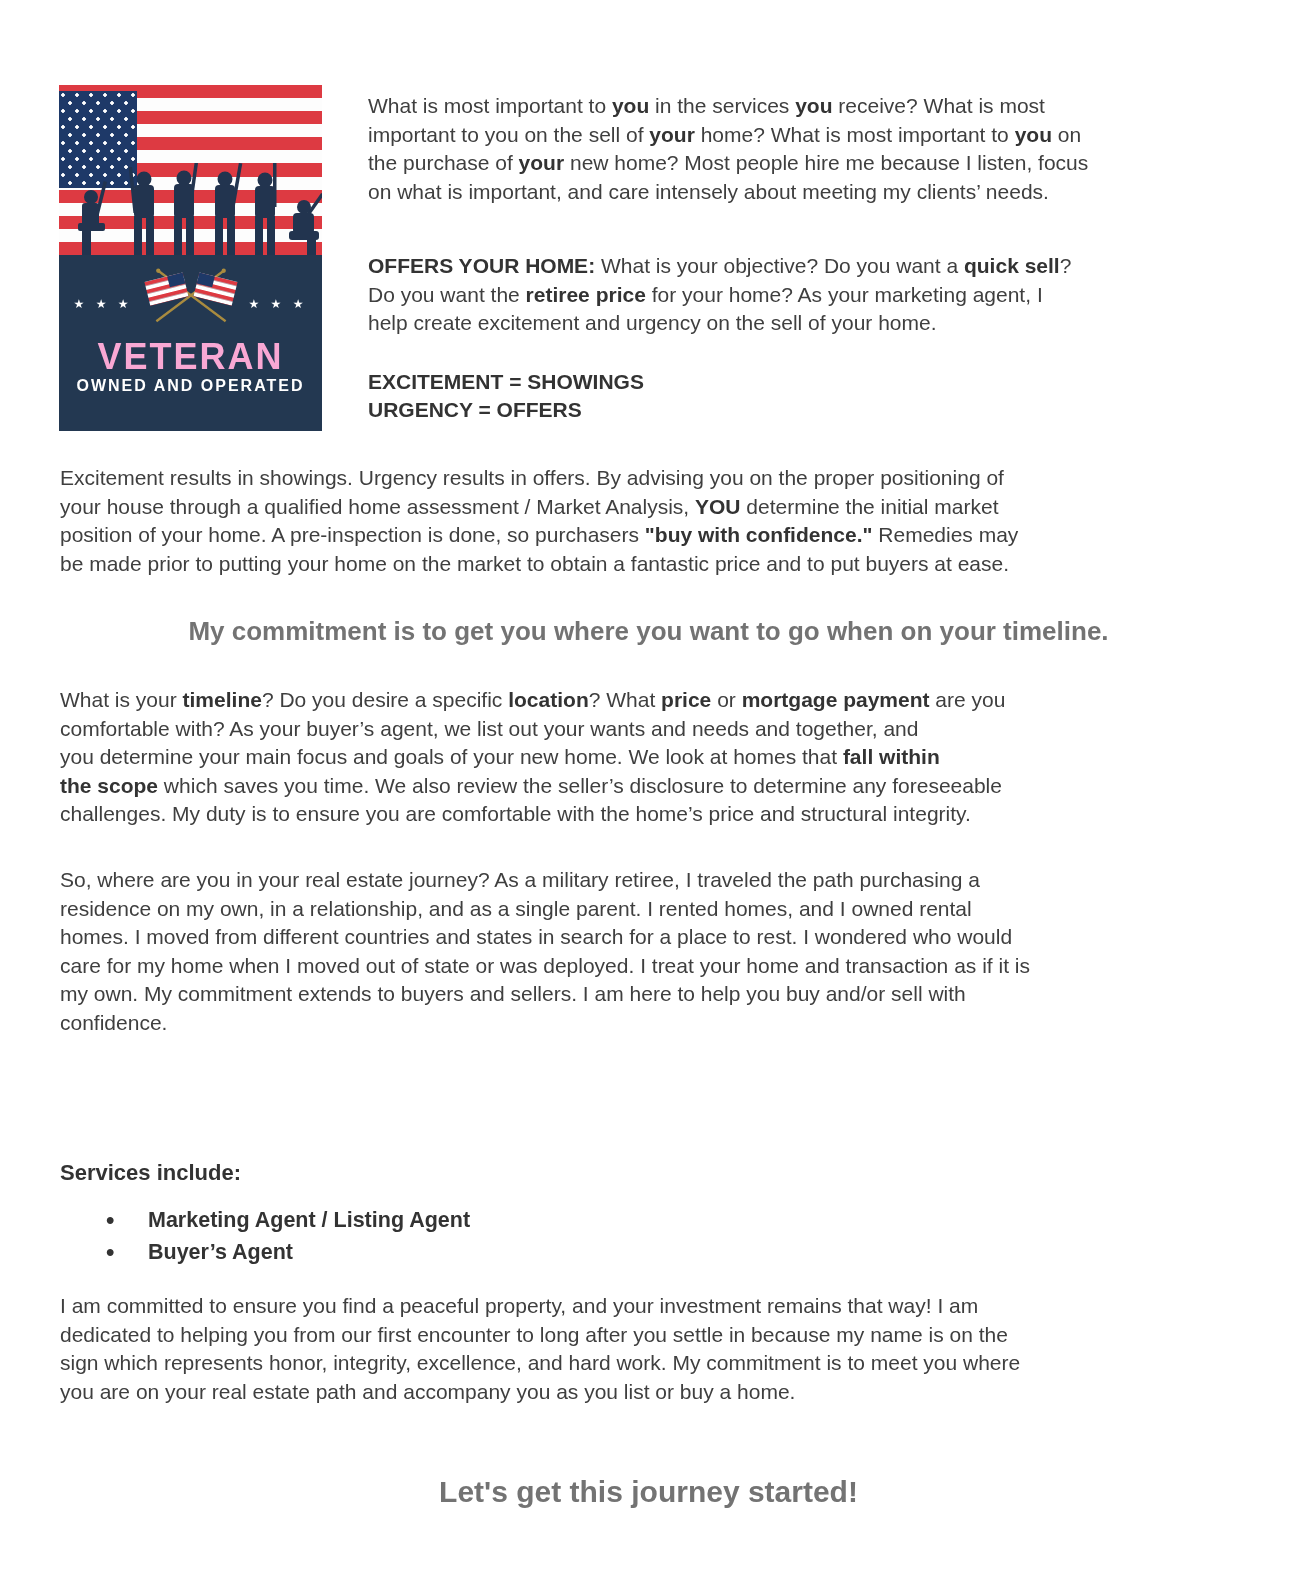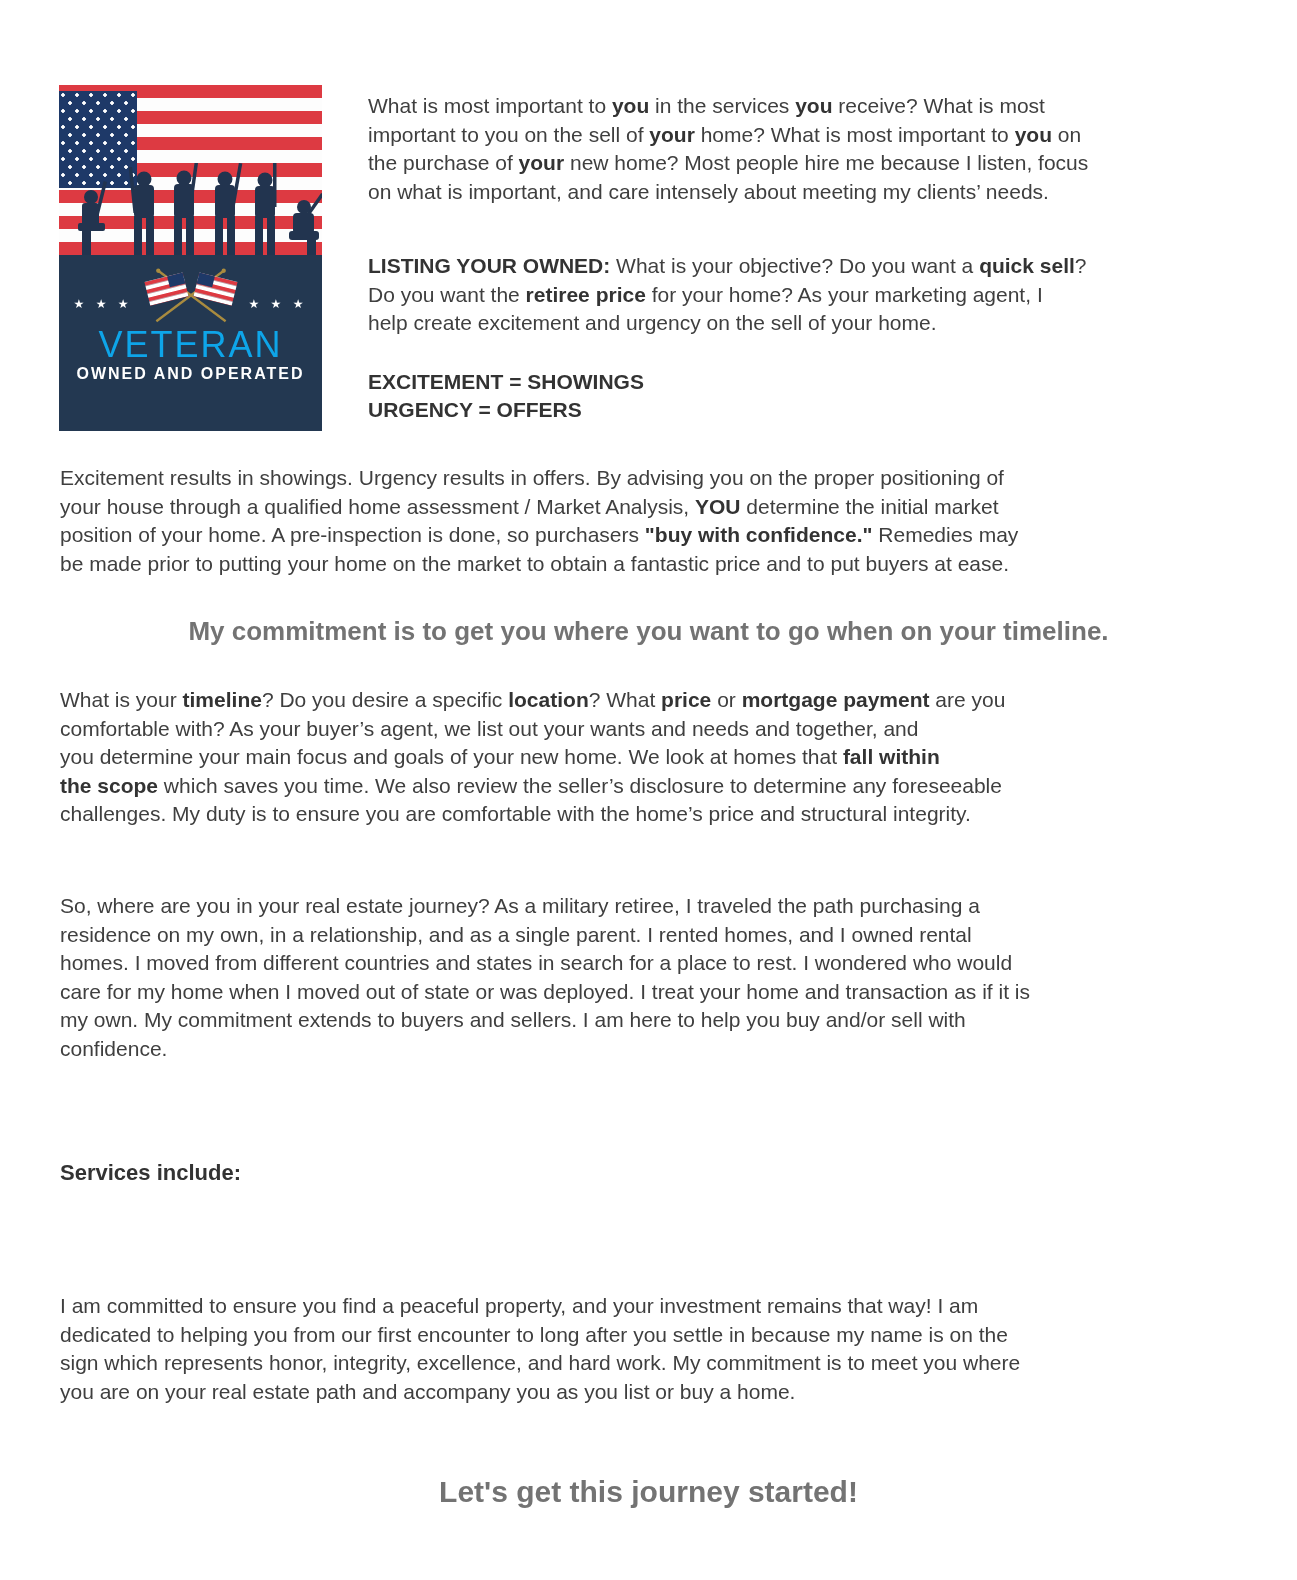--- a/index.html
+++ b/index.html
@@ -69,26 +69,26 @@
     height: 58px;
   }
   .side-stars {
     color: #ffffff;
     font-size: 12px;
     letter-spacing: 4px;
     margin-top: 16px;
     white-space: nowrap;
   }
   .veteran-title {
-    color: #0ea5e9;
+    color: #f9a8d4;
     font-size: 36px;
-    font-weight: 400;
+    font-weight: 700;
     letter-spacing: 2px;
     line-height: 40px;
-    margin-top: 0;
+    margin-top: 12px;
   }
   .veteran-subtitle {
     color: #ffffff;
     font-size: 16px;
     font-weight: 700;
     letter-spacing: 2px;
     margin-top: 0;
   }
 
   
@@ -223,21 +223,21 @@
       <div class="veteran-title">VETERAN</div>
       <div class="veteran-subtitle">OWNED AND OPERATED</div>
     </div>
   </div>
 
   <div class="intro-col">
     <p class="para">What is most important to <b>you</b> in the services <b>you</b> receive? What is most
 important to you on the sell of <b>your</b> home? What is most important to <b>you</b> on
 the purchase of <b>your</b> new home? Most people hire me because I listen, focus
 on what is important, and care intensely about meeting my clients’ needs.</p>
-    <p class="para"><b>LISTING YOUR OWNED:</b> What is your objective? Do you want a <b>quick sell</b>?
+    <p class="para"><b>OFFERS YOUR HOME:</b> What is your objective? Do you want a <b>quick sell</b>?
 Do you want the <b>retiree price</b> for your home? As your marketing agent, I
 help create excitement and urgency on the sell of your home.</p>
     <div class="eq-block">
       <div class="eq-line">EXCITEMENT = SHOWINGS</div>
       <div class="eq-line">URGENCY = OFFERS</div>
     </div>
   </div>
 
   <p class="para abs body-para" style="top:464px">Excitement results in showings. Urgency results in offers. By advising you on the proper positioning of
 your house through a qualified home assessment / Market Analysis, <b>YOU</b> determine the initial market
@@ -245,30 +245,34 @@
 be made prior to putting your home on the market to obtain a fantastic price and to put buyers at ease.</p>
 
   <h2 class="heading h-commitment abs">My commitment is to get you where you want to go when on your timeline.</h2>
 
   <p class="para abs body-para" style="top:686px">What is your <b>timeline</b>? Do you desire a specific <b>location</b>? What <b>price</b> or <b>mortgage payment</b> are you
 comfortable with? As your buyer’s agent, we list out your wants and needs and together, and
 you determine your main focus and goals of your new home. We look at homes that <b>fall within</b>
 <b>the scope</b> which saves you time. We also review the seller’s disclosure to determine any foreseeable
 challenges. My duty is to ensure you are comfortable with the home’s price and structural integrity.</p>
 
-  <p class="para abs body-para" style="top:892px">So, where are you in your real estate journey? As a military retiree, I traveled the path purchasing a
+  <p class="para abs body-para" style="top:866px">So, where are you in your real estate journey? As a military retiree, I traveled the path purchasing a
 residence on my own, in a relationship, and as a single parent. I rented homes, and I owned rental
 homes. I moved from different countries and states in search for a place to rest. I wondered who would
 care for my home when I moved out of state or was deployed. I treat your home and transaction as if it is
 my own. My commitment extends to buyers and sellers. I am here to help you buy and/or sell with
 confidence.</p>
 
 
   <div class="abs services-label">Services include:</div>
 
+  <ul class="abs services-list">
+    <li>Marketing Agent / Listing Agent</li>
+    <li>Buyer’s Agent</li>
+  </ul>
 
   <p class="para abs body-para" style="top:1292px">I am committed to ensure you find a peaceful property, and your investment remains that way! I am
 dedicated to helping you from our first encounter to long after you settle in because my name is on the
 sign which represents honor, integrity, excellence, and hard work. My commitment is to meet you where
 you are on your real estate path and accompany you as you list or buy a home.</p>
 
   <h2 class="heading h-journey abs">Let's get this journey started!</h2>
 
 </div>
 

